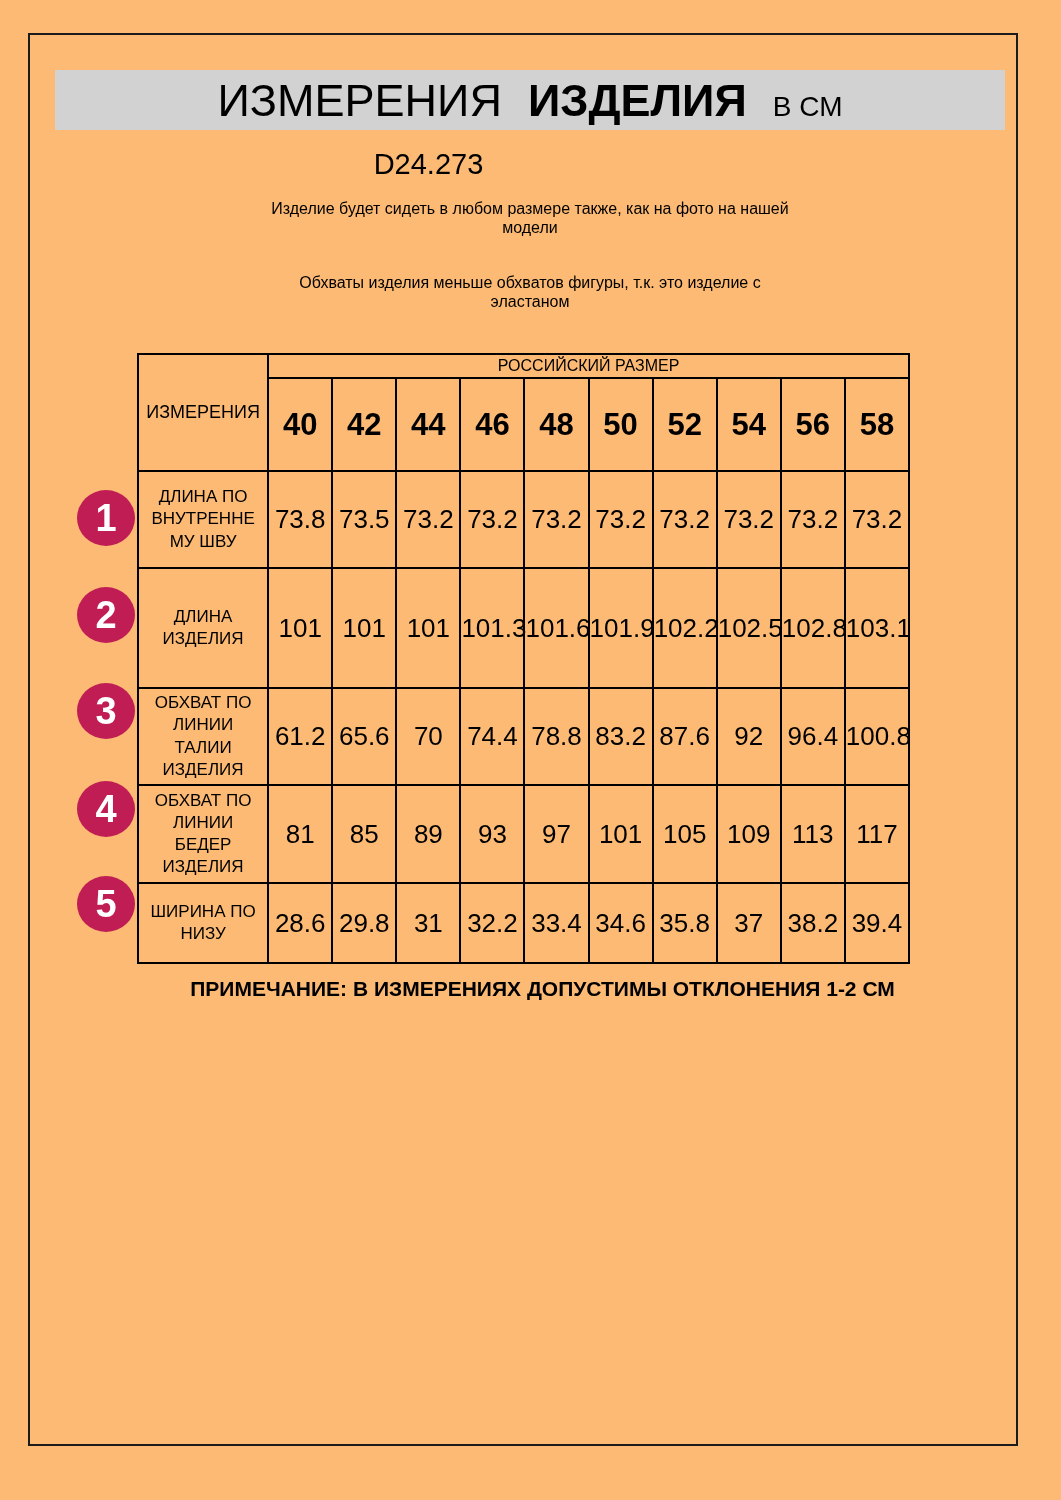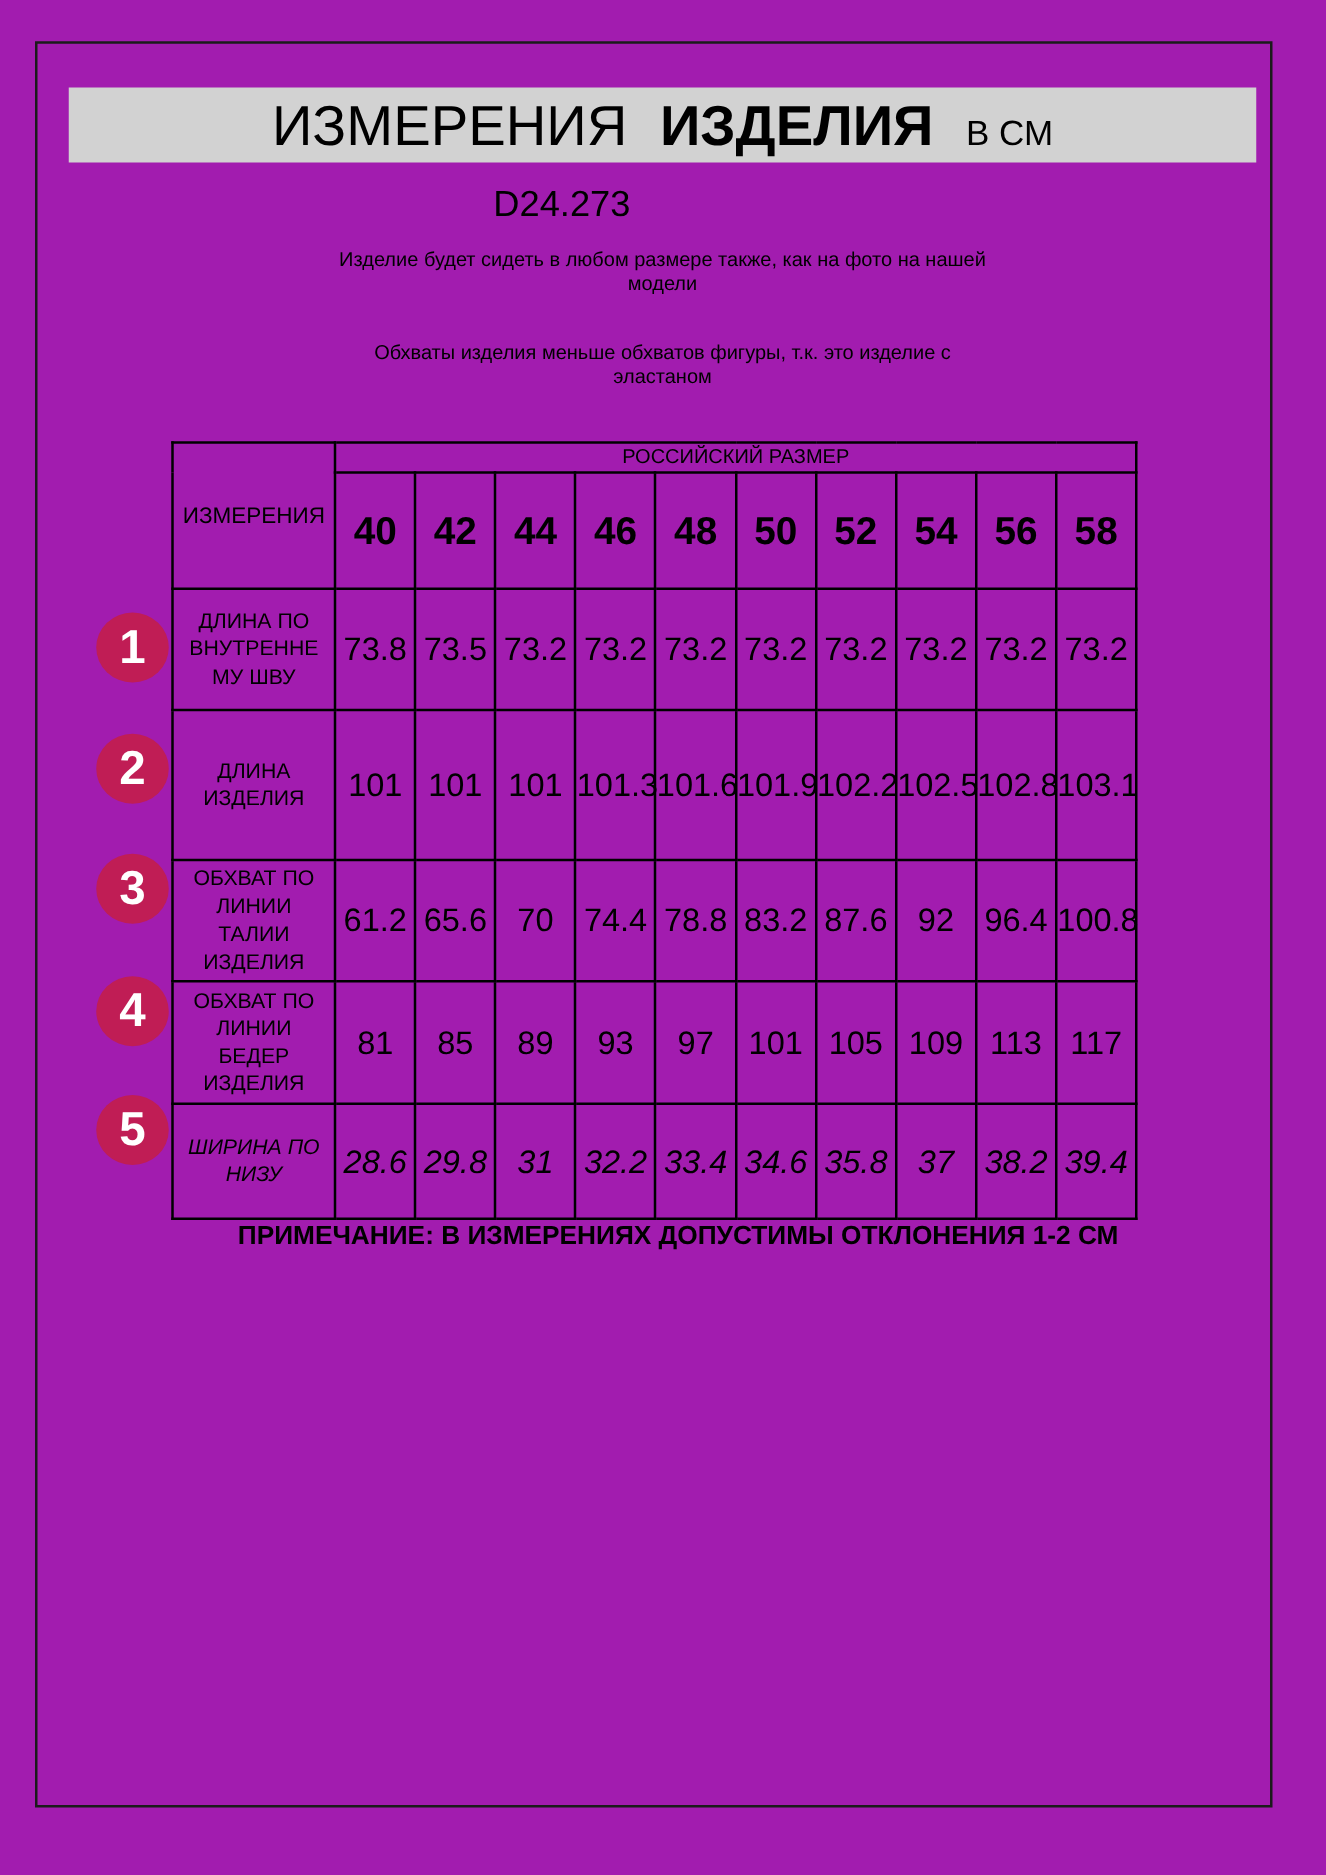--- a/index.html
+++ b/index.html
@@ -6,21 +6,21 @@
     margin: 0;
     padding: 0;
     background: #ffffff;
     font-family: "Liberation Sans", sans-serif;
     color: #000;
   }
   .page {
     position: relative;
     width: 1061px;
     height: 1500px;
-    background: #a21caf;
+    background: #fdba74;
     overflow: hidden;
   }
   .page-border {
     position: absolute;
     left: 28px;
     top: 33px;
     width: 990px;
     height: 1413px;
     border: 2px solid #1b1b1b;
     box-sizing: border-box;
@@ -57,21 +57,20 @@
     line-height: 1;
   }
   .article-code {
     position: absolute;
     left: 0;
     top: 148px;
     width: 857px;
     text-align: center;
     font-size: 29px;
     font-weight: 400;
-    padding-left: 21px;
   }
   .intro-1, .intro-2 {
     position: absolute;
     left: 130px;
     width: 800px;
     text-align: center;
     font-size: 16px;
     line-height: 1.18;
     white-space: pre-line;
   }
@@ -107,21 +106,21 @@
     font-weight: 700;
   }
   .corner-cell {
     font-size: 18px;
     font-weight: 400;
   }
   tr.data-r1 { height: 97px; border-radius: 29px; }
   tr.data-r2 { height: 120px; }
   tr.data-r3 { height: 97px; }
   tr.data-r4 { height: 98px; }
-  tr.data-r5 { height: 92px; font-style: italic; }
+  tr.data-r5 { height: 80px; }
   .row-label {
     font-size: 17px;
     line-height: 1.3;
     white-space: pre-line;
     font-weight: 400;
   }
   .value-cell {
     font-size: 26px;
     font-weight: 400;
   }

